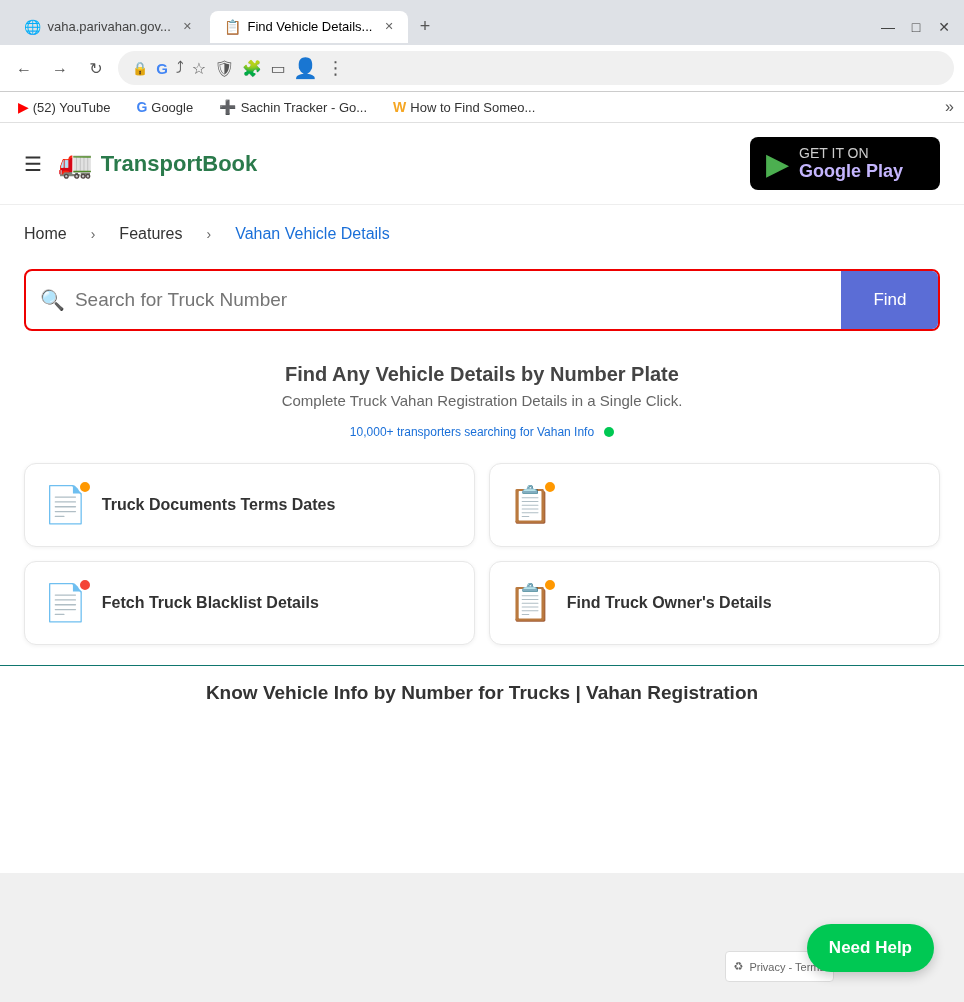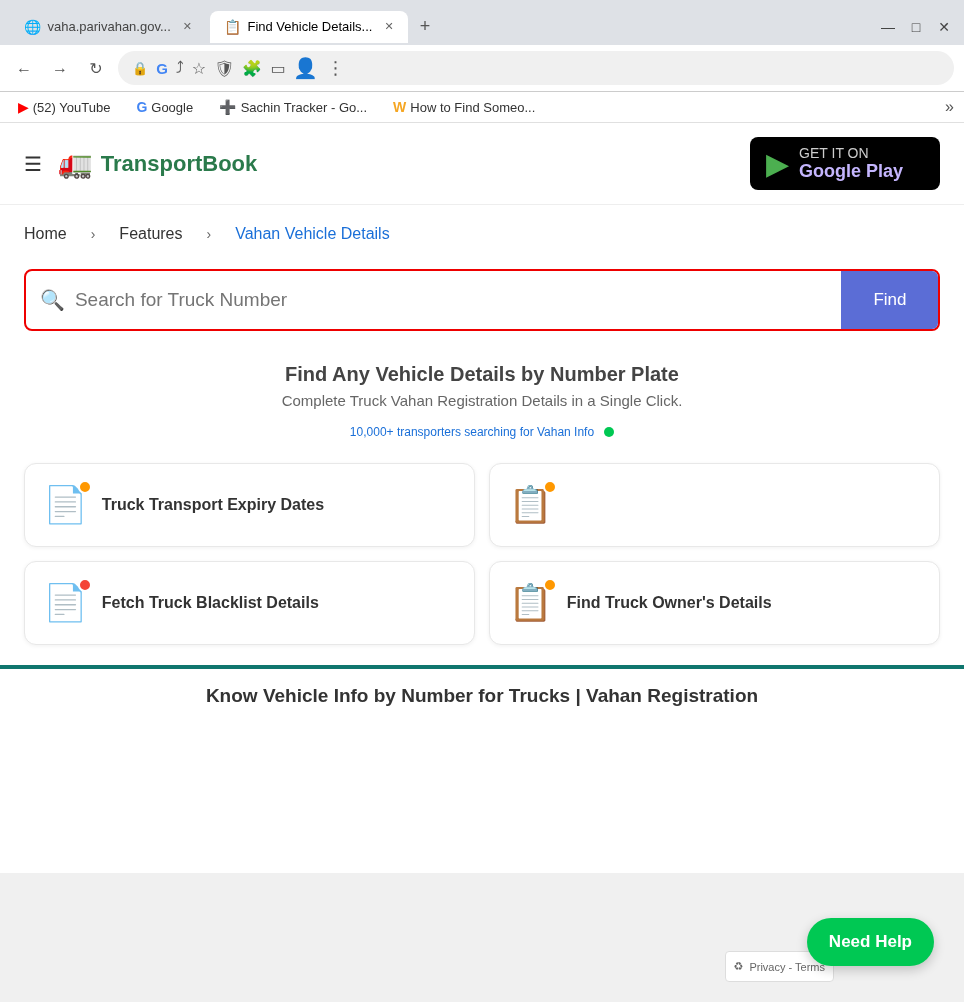--- a/index.html
+++ b/index.html
@@ -64,24 +64,24 @@
     .feature-cards { padding: 16px 24px; display: grid; grid-template-columns: 1fr 1fr; gap: 14px; }
     .feature-card { background: #fff; border: 1px solid #e8e8e8; border-radius: 12px; padding: 20px 18px; display: flex; align-items: center; gap: 14px; box-shadow: 0 1px 4px rgba(0,0,0,0.06); cursor: pointer; }
     .card-icon-wrap { position: relative; flex-shrink: 0; }
     .card-icon { font-size: 36px; color: #556; }
     .card-badge { position: absolute; top: -4px; right: -4px; width: 14px; height: 14px; border-radius: 50%; border: 2px solid #fff; }
     .badge-orange { background: #ff9800; }
     .badge-red { background: #f44336; }
     .card-label { font-size: 16px; font-weight: 600; color: #333; }
 
     
-    .bottom-text { padding: 16px 32px 8px; text-align: center; font-size: 19px; font-weight: bold; color: #333; border-top: 4px solid #0f766e; margin-top: 4px; }
-
-    
-    .need-help-btn { position: fixed; bottom: 36px; right: 30px; background: #00c853; color: #fff; border-radius: 30px; padding: 14px 22px; font-size: 17px; font-weight: bold; cursor: pointer; box-shadow: 0 4px 12px rgba(0,0,0,0.2); z-index: 100; }
+    .bottom-text { padding: 16px 32px 8px; text-align: center; font-size: 19px; font-weight: bold; color: #333; border-top: 1px solid #0f766e; margin-top: 4px; }
+
+    
+    .need-help-btn { position: fixed; bottom: 30px; right: 30px; background: #00c853; color: #fff; border-radius: 30px; padding: 14px 22px; font-size: 17px; font-weight: bold; cursor: pointer; box-shadow: 0 4px 12px rgba(0,0,0,0.2); z-index: 100; }
 
     
     .recaptcha { position: fixed; bottom: 20px; right: 130px; background: #fff; border: 1px solid #ddd; border-radius: 4px; padding: 8px; font-size: 11px; color: #666; z-index: 99; display: flex; align-items: center; gap: 6px; }
 
     .page-wrapper { position: relative; }
   </style>
 </head>
 <body>
 
 <div class="page-wrapper">
@@ -195,21 +195,21 @@
       </div>
     </div>
 
     <div class="feature-cards">
 
       <div class="feature-card">
         <div class="card-icon-wrap">
           <span class="card-icon">📄</span>
           <span class="card-badge badge-orange"></span>
         </div>
-        <span class="card-label">Truck Transport Expiry Dates</span>
+        <span class="card-label">Truck Documents Terms Dates</span>
       </div>
 
       <div class="feature-card">
         <div class="card-icon-wrap">
           <span class="card-icon">📋</span>
           <span class="card-badge badge-orange"></span>
         </div>
       </div>
 
       <div class="feature-card">

